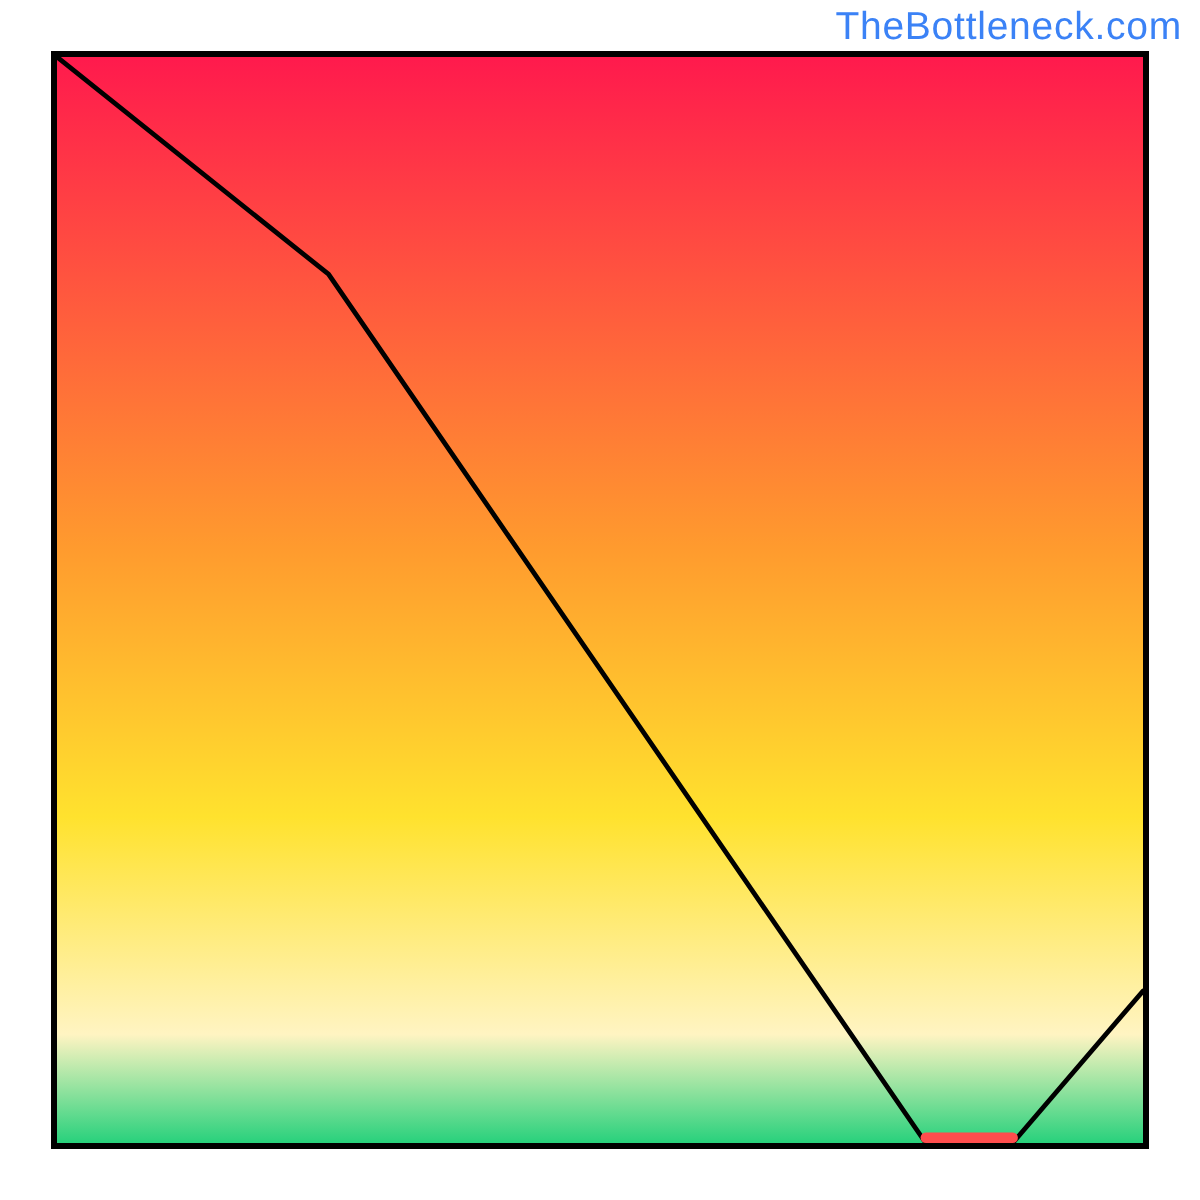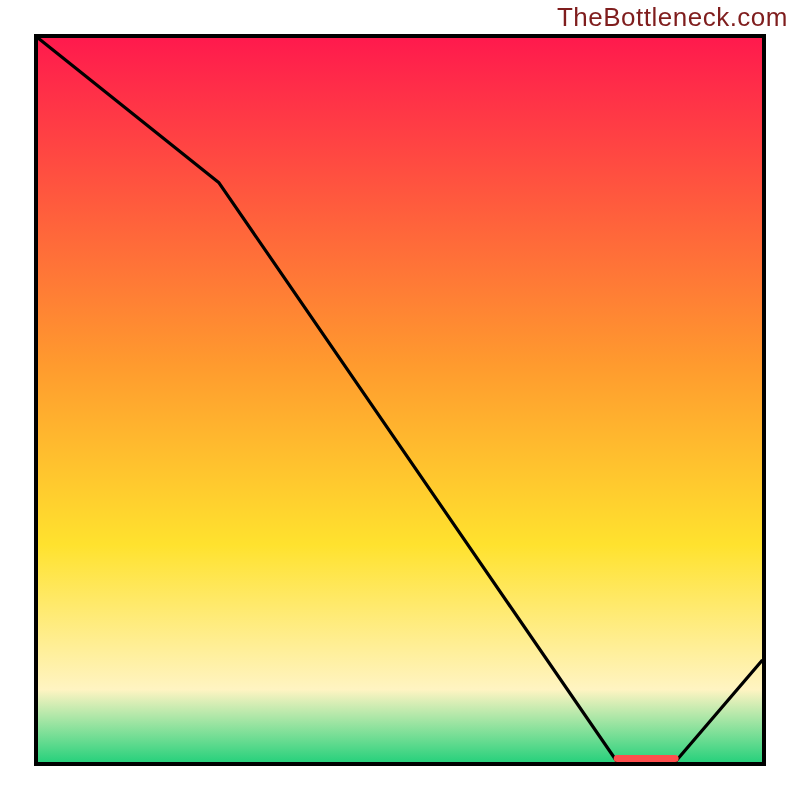--- a/index.html
+++ b/index.html
@@ -14,21 +14,21 @@
     position: relative;
     width: 800px;
     height: 800px;
   }
   .watermark {
     position: absolute;
     top: 2px;
     right: 12px;
     font-size: 26px;
     font-weight: 500;
-    color: #7f1d1d;
+    color: #3b82f6;
     letter-spacing: 0.5px;
     user-select: none;
   }
   .chart-frame {
     position: absolute;
     left: 34px;
     top: 34px;
     width: 732px;
     height: 732px;
     border: 4px solid #000;

